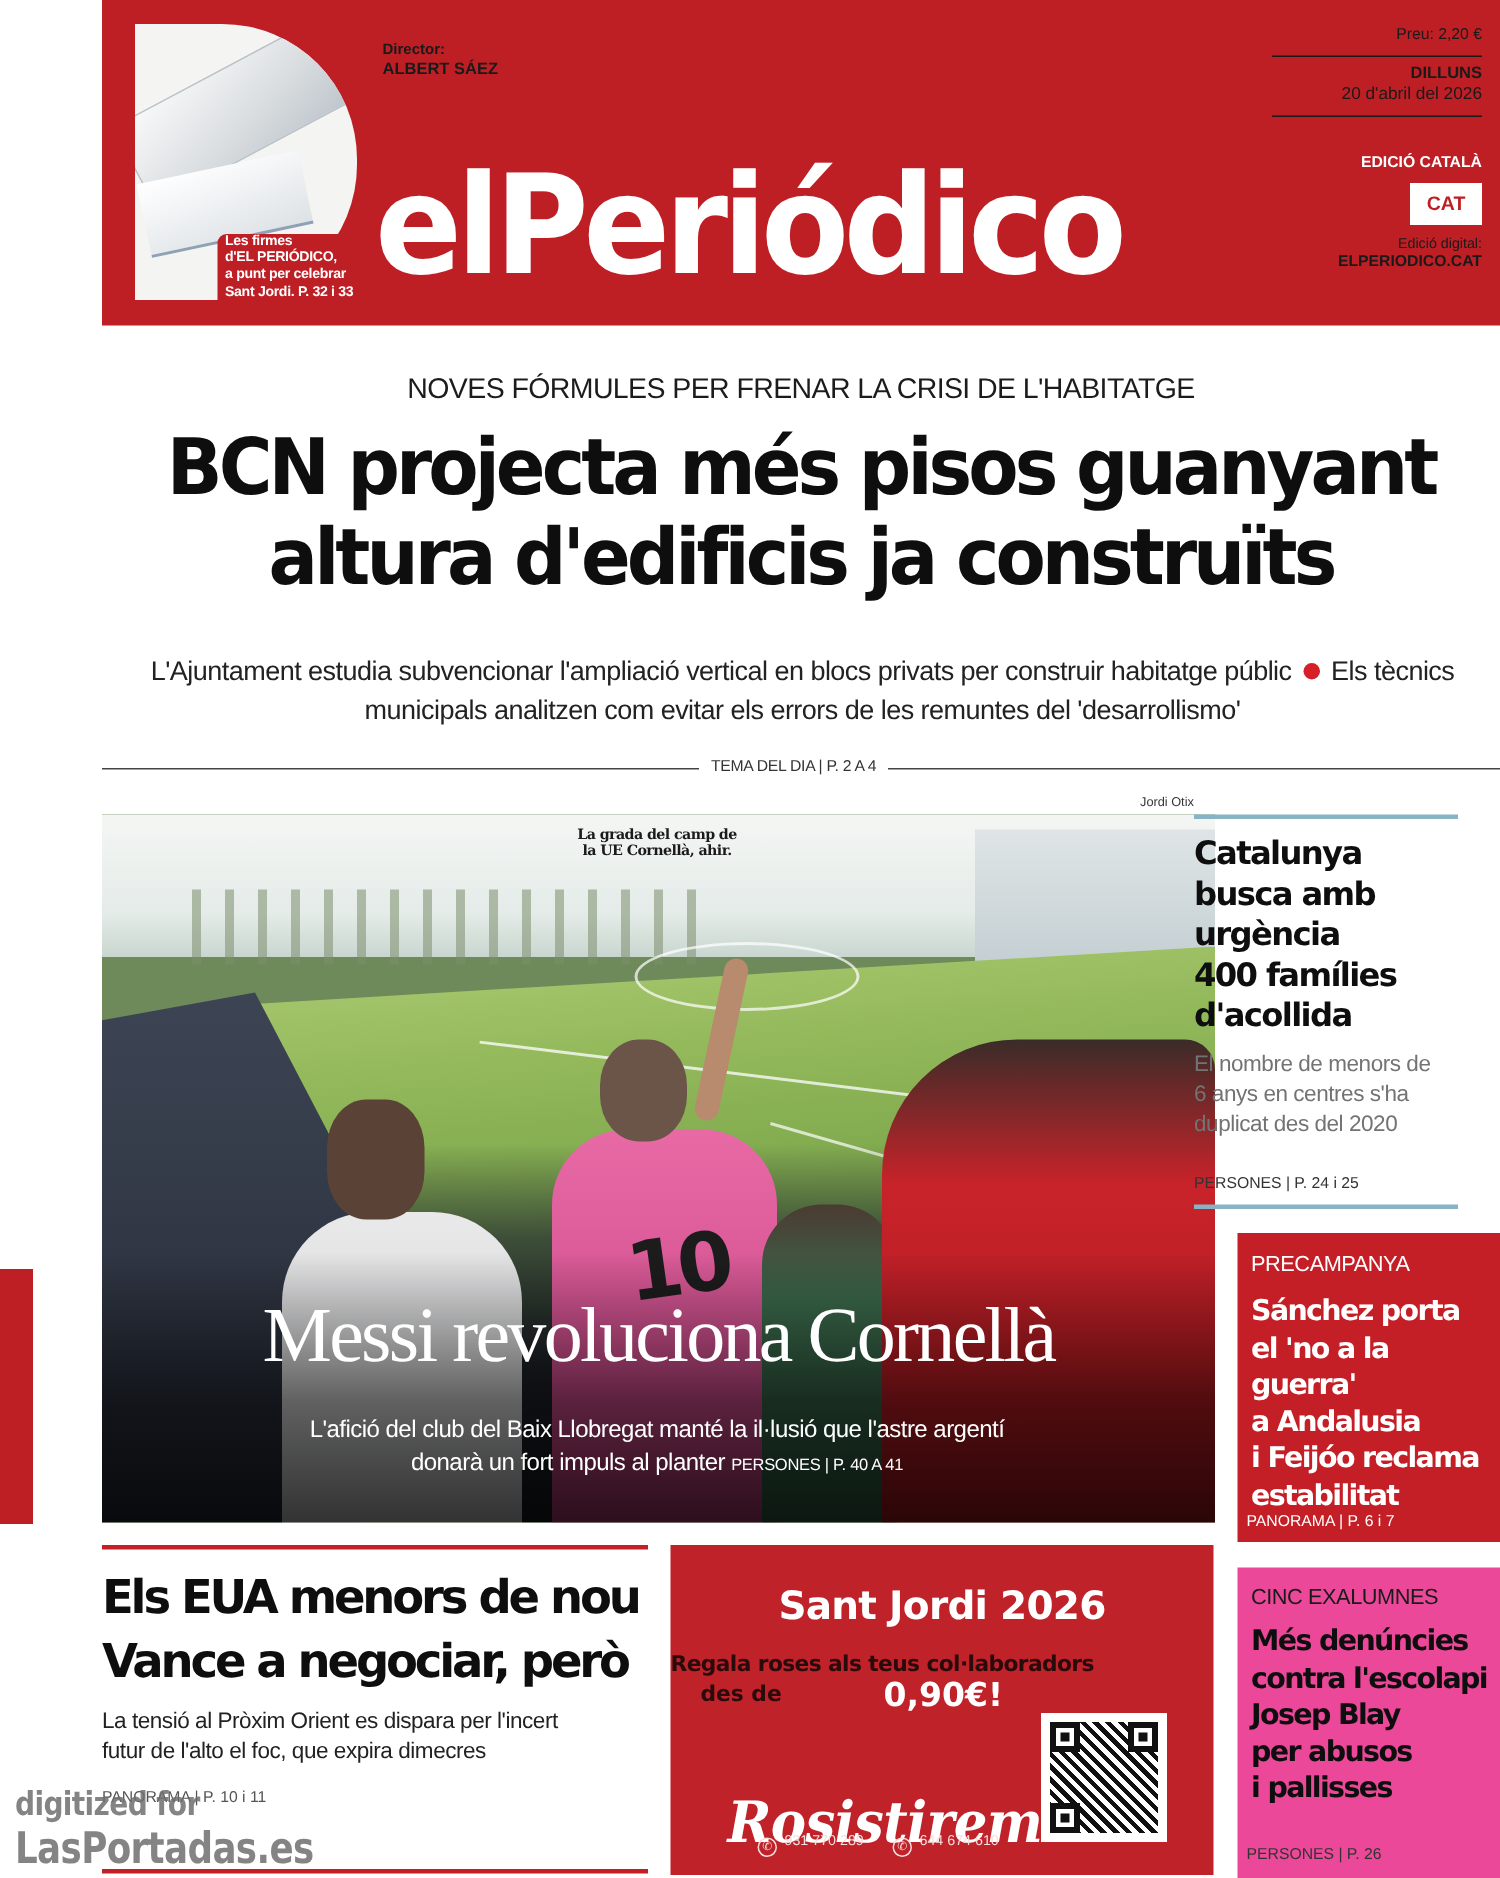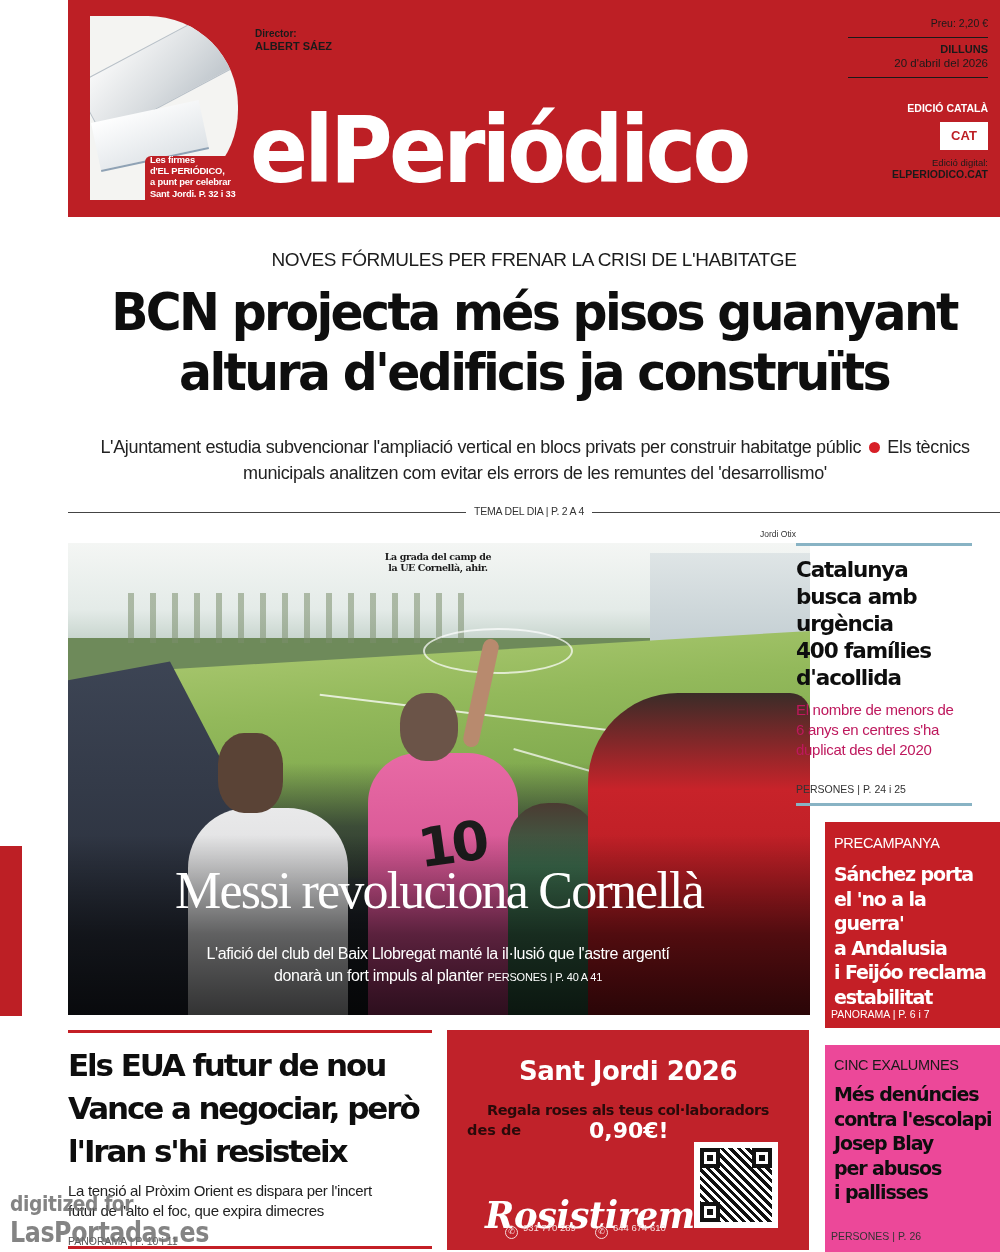--- a/index.html
+++ b/index.html
@@ -65,21 +65,21 @@
   .lead-title { position: absolute; left: 0; top: 318px; width: 742px; text-align: center; font-family: "Liberation Serif", serif; font-size: 52px; color: #fff; letter-spacing: -1.8px; line-height: 60px; }
   .lead-dek { position: absolute; left: 80px; top: 400px; width: 580px; text-align: center; font-size: 16px; line-height: 22px; color: #fff; letter-spacing: -0.35px; }
   .lead-dek .ref { font-size: 11px; letter-spacing: -0.2px; }
 
   .left-bar { position: absolute; left: 0; top: 846px; width: 22px; height: 170px; background: #bd1f25; }
 
   
   .side1 { position: absolute; left: 796px; top: 543px; width: 176px; }
   .side1 .top-rule { height: 3px; background: #88b3c4; margin-bottom: 10px; }
   .side1 .title { font-family: "DejaVu Sans", sans-serif; font-weight: bold; font-size: 21.5px; line-height: 27px; letter-spacing: -1.1px; color: #0e0e0e; }
-  .side1 .dek { margin-top: 9px; font-size: 15px; line-height: 20px; color: #be185d; letter-spacing: -0.3px; }
+  .side1 .dek { margin-top: 9px; font-size: 15px; line-height: 20px; color: #737373; letter-spacing: -0.3px; }
   .side1 .ref { margin-top: 23px; font-size: 10.5px; color: #333; }
   .side1 .bottom-rule { height: 3px; background: #88b3c4; margin-top: 8px; }
 
   .side2 { position: absolute; left: 825px; top: 822px; width: 175px; height: 206px; background: #c41f26; color: #fff; padding: 13px 8px 0 9px; }
   .side2 .label { font-size: 14.5px; letter-spacing: -0.3px; }
   .side2 .title { margin-top: 11px; font-family: "DejaVu Sans", sans-serif; font-weight: bold; font-size: 19px; line-height: 24.5px; letter-spacing: -1.1px; }
   .side2 .ref { position: absolute; left: 6px; bottom: 8px; font-size: 10.5px; }
 
   .side3 { position: absolute; left: 825px; top: 1045px; width: 175px; height: 207px; background: #ec4899; padding: 12px 8px 0 9px; }
   .side3 .label { font-size: 14.5px; color: #1a1a1a; letter-spacing: -0.3px; }
@@ -90,21 +90,21 @@
   .story2 { position: absolute; left: 68px; top: 1030px; width: 364px; }
   .story2 .top-rule { height: 3px; background: #c41f26; }
   .story2 .title { margin-top: 11px; font-family: "DejaVu Sans", sans-serif; font-weight: bold; font-size: 31px; line-height: 43px; letter-spacing: -2.1px; color: #0e0e0e; }
   .story2 .dek { margin-top: 8px; font-size: 15px; line-height: 20px; color: #222; letter-spacing: -0.3px; }
   .story2 .ref { margin-top: 14px; font-size: 10.5px; color: #555; }
   .story2 .bottom-rule { position: absolute; left: 0; top: 216px; width: 364px; height: 3px; background: #c41f26; }
 
   
   .ad { position: absolute; left: 447px; top: 1030px; width: 362px; height: 220px; background: #c0222a; color: #fff; }
   .ad .title { position: absolute; left: 0; top: 26px; width: 100%; text-align: center; font-family: "DejaVu Sans", sans-serif; font-weight: bold; font-size: 26px; letter-spacing: -0.5px; }
-  .ad .line1 { position: absolute; left: 0; top: 72px; width: 100%; text-align: center; font-family: "DejaVu Sans", sans-serif; font-weight: bold; font-size: 14.5px; color: #2a0a0a; letter-spacing: -0.4px; }
+  .ad .line1 { position: absolute; left: 0; top: 72px; width: 100%; text-align: left; font-family: "DejaVu Sans", sans-serif; font-weight: bold; font-size: 14.5px; color: #2a0a0a; letter-spacing: -0.4px; }
   .ad .line2 { position: absolute; left: 20px; top: 92px; font-family: "DejaVu Sans", sans-serif; font-weight: bold; font-size: 14.5px; color: #2a0a0a; }
   .ad .price { position: absolute; left: 142px; top: 88px; font-family: "DejaVu Sans", sans-serif; font-weight: bold; font-size: 22px; color: #fff; }
   .ad .brand { position: absolute; left: 38px; top: 130px; font-family: "DejaVu Serif", serif; font-style: italic; font-weight: bold; font-size: 38px; color: #fff; letter-spacing: -0.5px; }
   .ad .qr { position: absolute; left: 247px; top: 112px; width: 84px; height: 86px; background: #fff; padding: 6px; }
   .ad .qr .grid { width: 100%; height: 100%; background:
       linear-gradient(90deg,#111 0 20%,transparent 20% 80%,#111 80%) 0 0/100% 20% no-repeat,
       repeating-linear-gradient(45deg,#111 0 3px,#fff 3px 6px),
       repeating-linear-gradient(-45deg,#111 0 2px,transparent 2px 7px); }
   .ad .qr .fp { position: absolute; width: 20px; height: 20px; border: 4px solid #111; background: #fff; }
   .ad .qr .fp::after { content: ""; position: absolute; left: 3px; top: 3px; width: 6px; height: 6px; background: #111; }
@@ -242,23 +242,22 @@
     <div>Josep Blay</div>
     <div>per abusos</div>
     <div>i pallisses</div>
   </div>
   <div class="ref">PERSONES | P. 26</div>
 </div>
 
 <div class="story2">
   <div class="top-rule"></div>
   <div class="title">
-    <div>Els EUA futur de nou</div>
+    <div>Els EUA menors de nou</div>
     <div>Vance a negociar, però</div>
-    <div>l'Iran s'hi resisteix</div>
   </div>
   <div class="dek">
     <div>La tensió al Pròxim Orient es dispara per l'incert</div>
     <div>futur de l'alto el foc, que expira dimecres</div>
   </div>
   <div class="ref">PANORAMA | P. 10 i 11</div>
   <div class="bottom-rule"></div>
 </div>
 
 <div class="ad">

